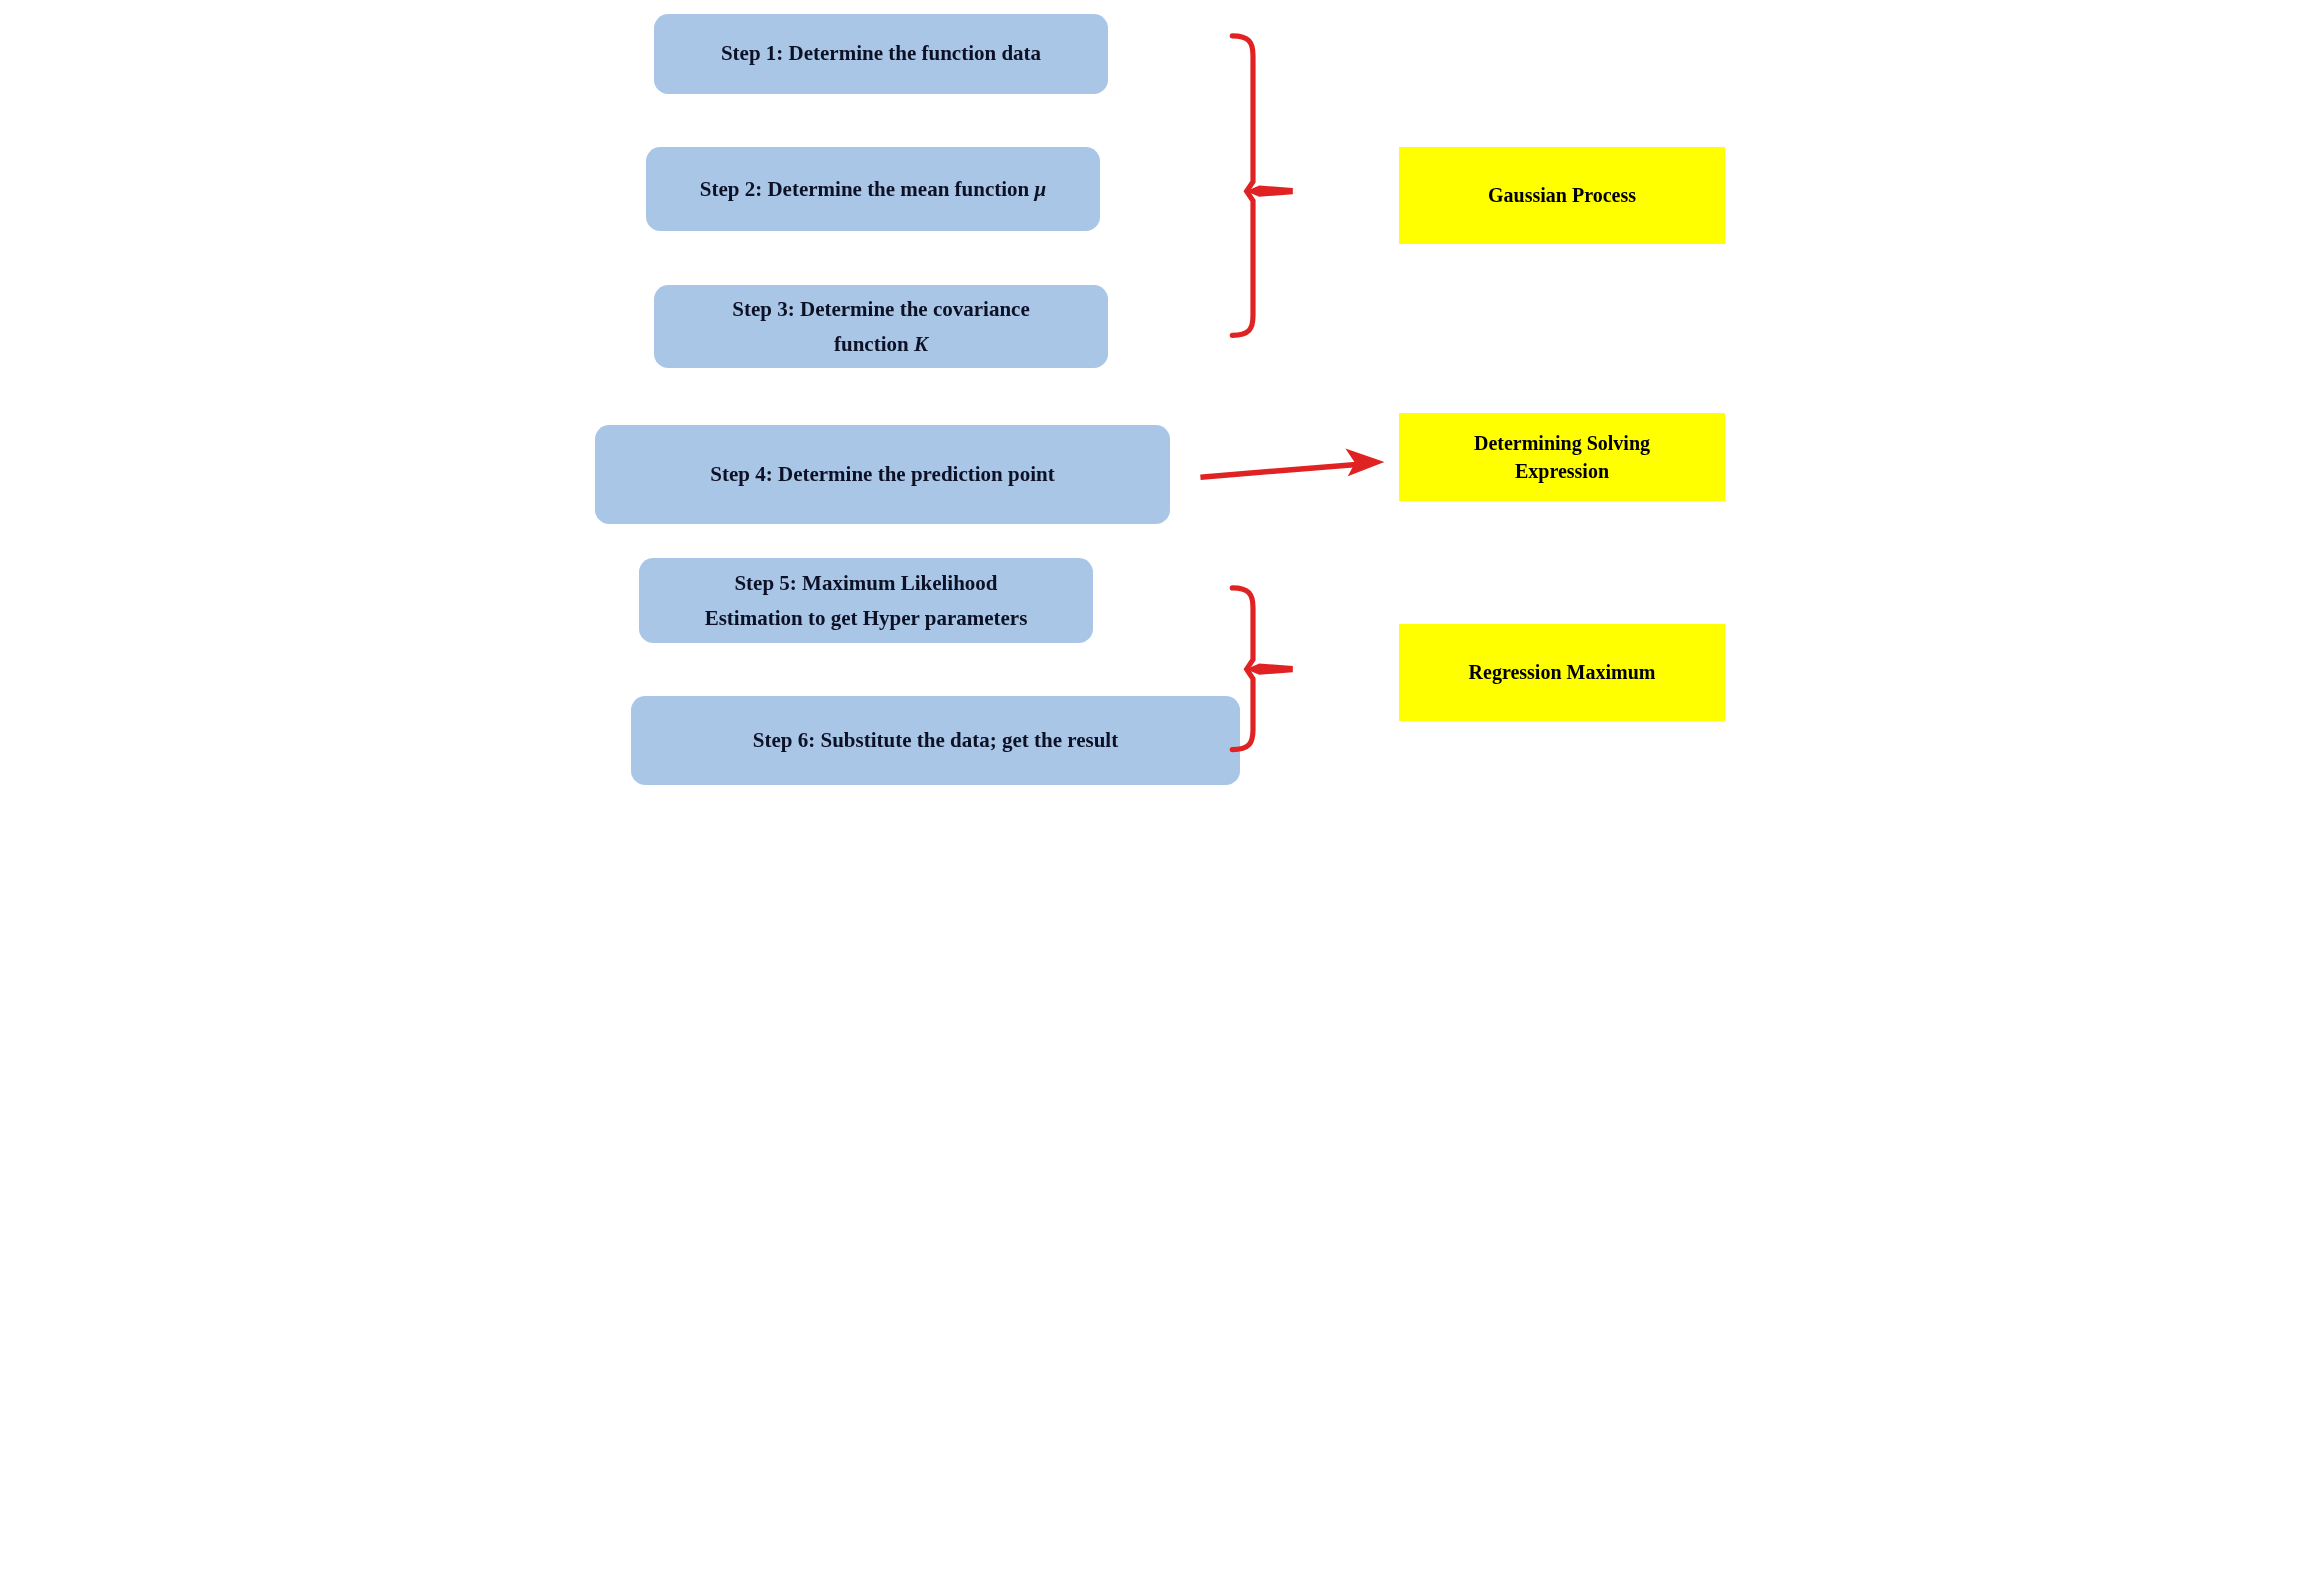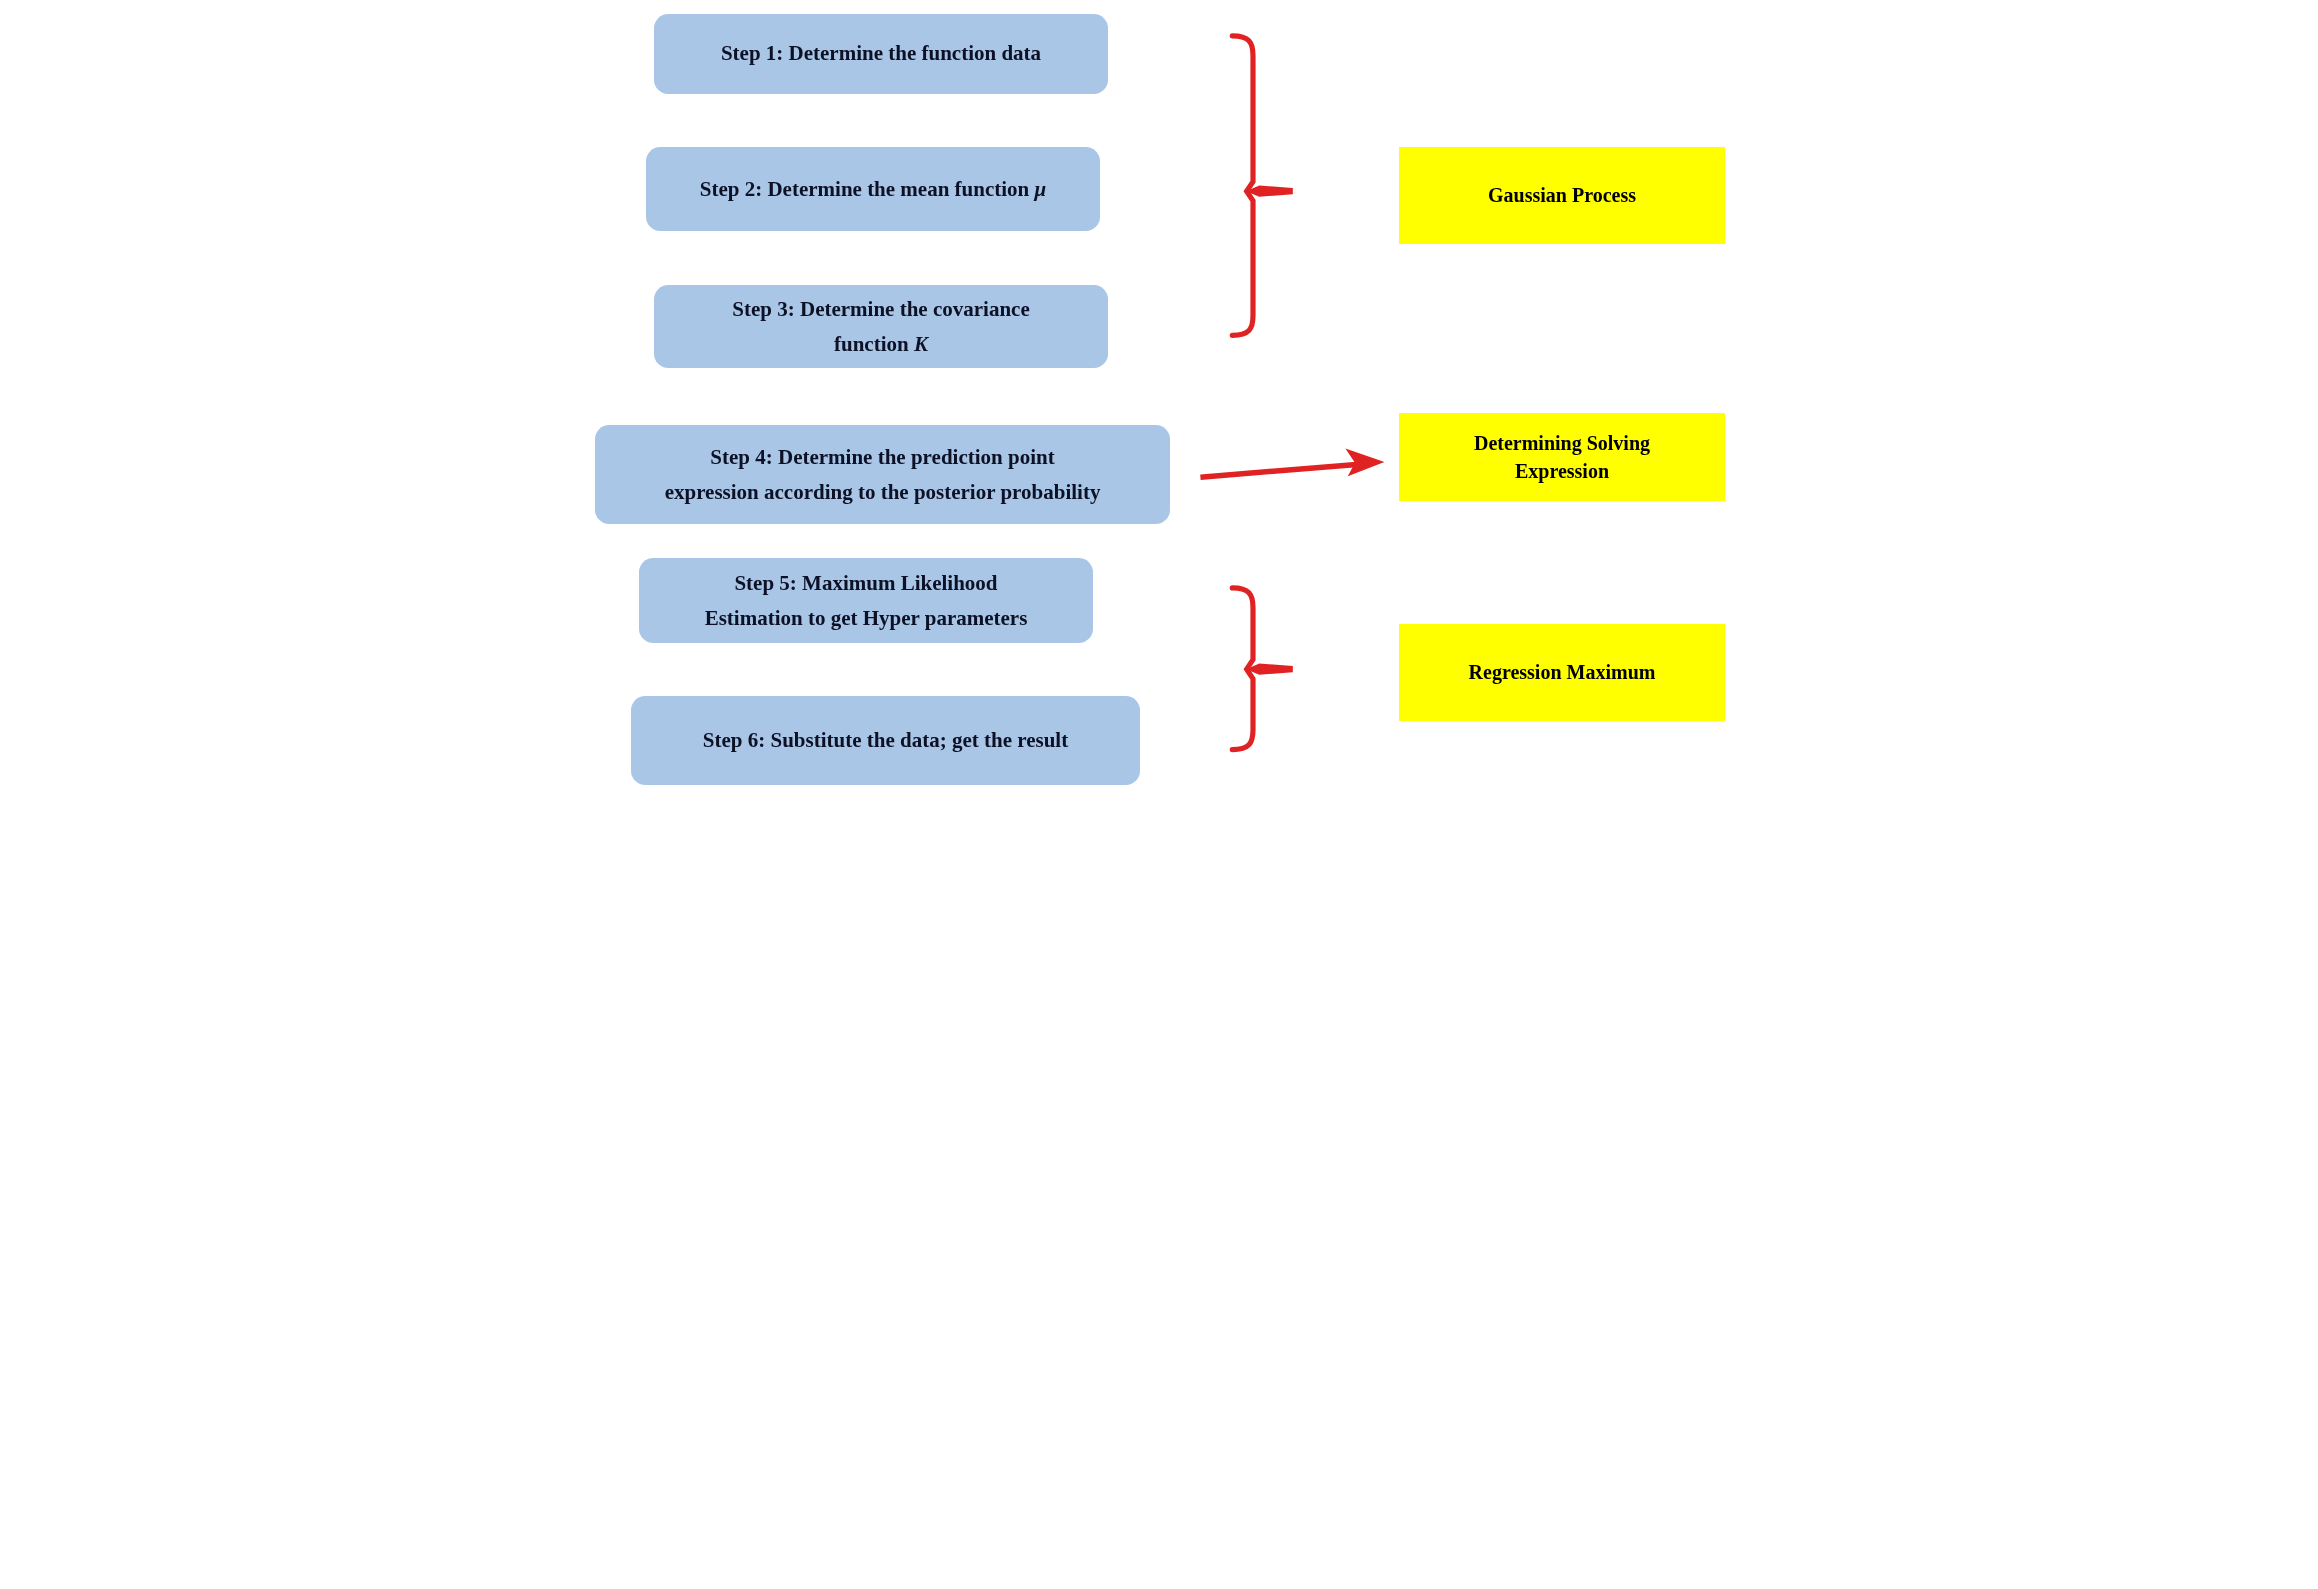--- a/index.html
+++ b/index.html
@@ -43,21 +43,21 @@
     font-size:20px;
     line-height:1.42;
     color:var(--text-black);
     box-sizing:border-box;
   }
   #step1{left:75px;  top:13.5px;  width:454px; height:80px;}
   #step2{left:67px;  top:147px; width:454px; height:84px;}
   #step3{left:75px;  top:285px; width:454px; height:83px;}
   #step4{left:16px;  top:425px; width:575px; height:99px;}
   #step5{left:60px;  top:558px; width:454px; height:85px;}
-  #step6{left:52px;  top:696px; width:509px; height:89px;}
+  #step6{left:52px;  top:696px; width:609px; height:89px;}
   #label1{top:147px; height:97px;}
   #label2{top:413px; height:88px;}
   #label3{top:624px; height:97px;}
   .overlay{
     position:absolute;left:0;top:0;width:1160px;height:795px;
     pointer-events:none;
   }
   .brace-path{fill:none;stroke:var(--accent-red);stroke-width:6.5;stroke-linecap:round;}
   .red-fill{fill:var(--accent-red);stroke:none;}
   .arrow-shaft{stroke:var(--accent-red);stroke-width:7;stroke-linecap:butt;}
@@ -75,21 +75,20 @@
     <div class="line"><span>Step 2: Determine the mean function </span><span class="it">μ</span></div>
   </div>
 
   <div class="step" id="step3">
     <div class="line"><span>Step 3: Determine the covariance</span></div>
     <div class="line"><span>function </span><span class="it">K</span></div>
   </div>
 
   <div class="step" id="step4">
     <div class="line"><span>Step 4: Determine the prediction point</span></div>
-    <div class="line"><span>expression according to the posterior probability</span></div>
   </div>
 
   <div class="step" id="step5">
     <div class="line"><span>Step 5: Maximum Likelihood</span></div>
     <div class="line"><span>Estimation to get Hyper parameters</span></div>
   </div>
 
   <div class="step" id="step6">
     <div class="line"><span>Step 6: Substitute the data; get the result</span></div>
   </div>

